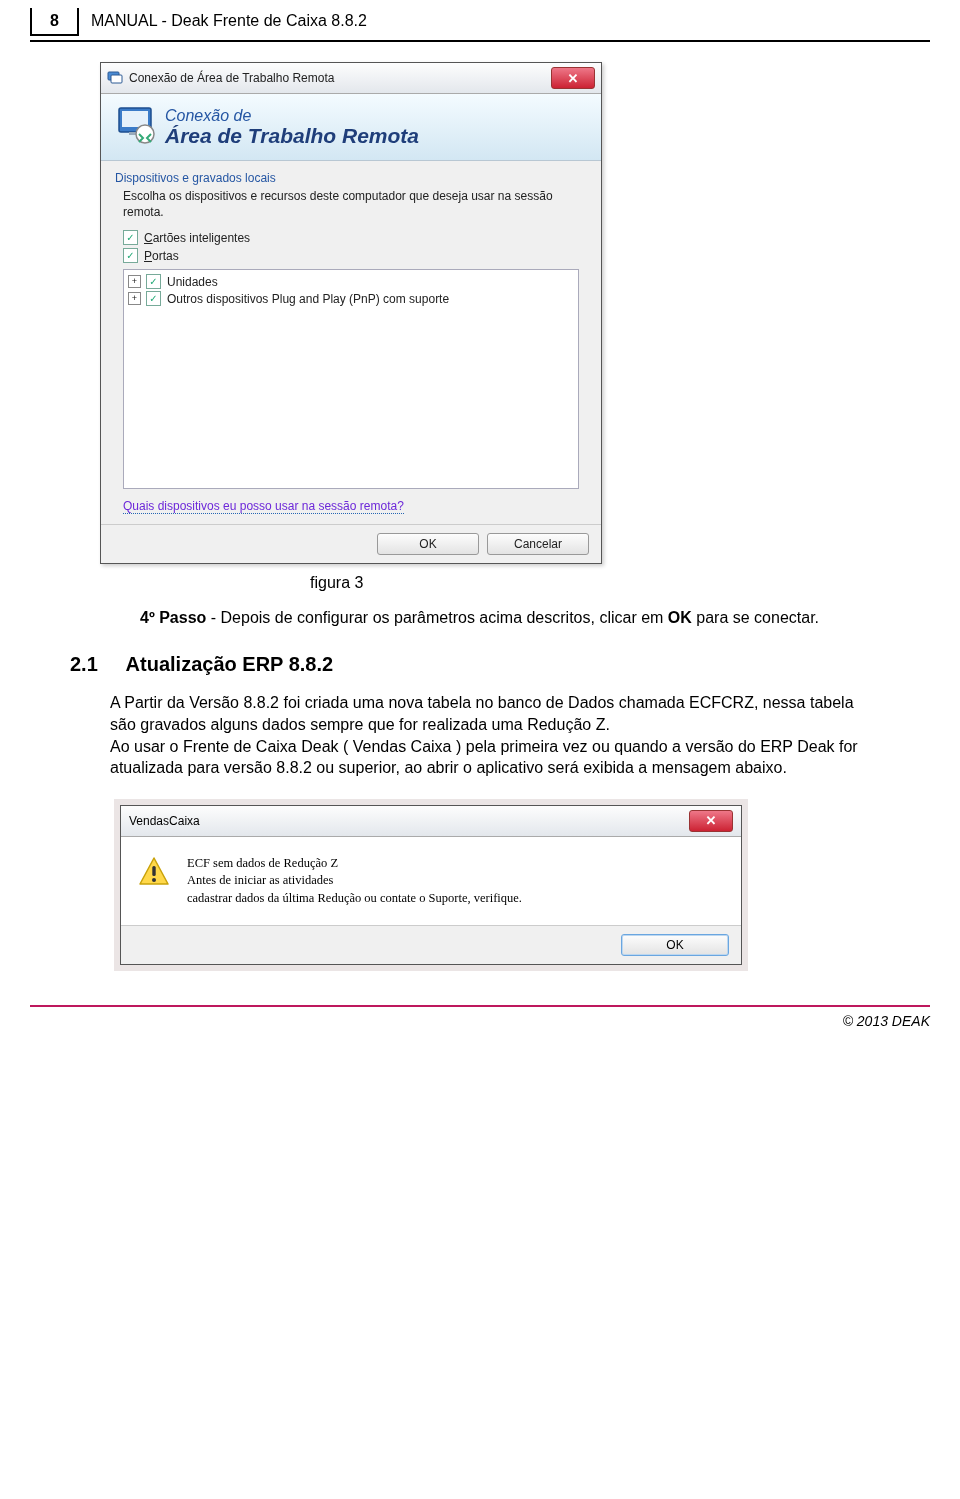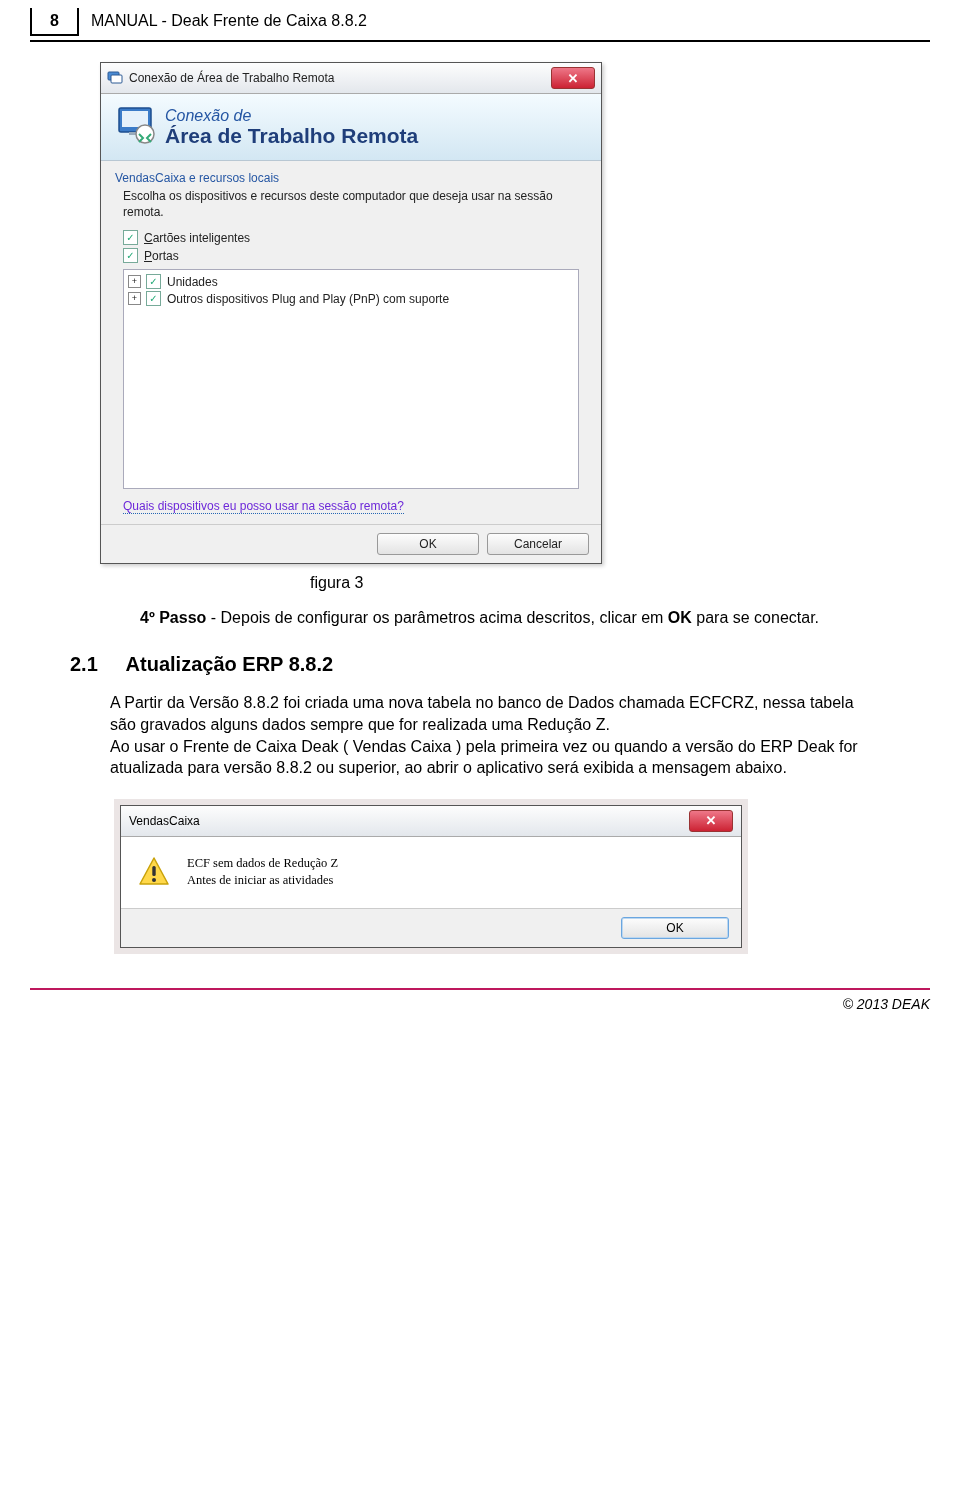--- a/index.html
+++ b/index.html
@@ -90,20 +90,21 @@
   }
   .rdp-banner-text .l1 {
     color: #2556a3;
     font-size: 16px;
     font-style: italic;
   }
   .rdp-banner-text .l2 {
     color: #1f3e7a;
     font-size: 21px;
     font-weight: bold;
+    font-style: italic;
   }
   .rdp-body {
     padding: 10px 14px 6px 14px;
   }
   .group-label {
     color: #2556a3;
     margin-bottom: 4px;
   }
   .group-desc {
     margin: 0 0 10px 8px;
@@ -289,21 +290,21 @@
           <path d="M24 30 l4 4 l-4 4" fill="none" stroke="#3a7" stroke-width="2"></path>
           <path d="M36 30 l-4 4 l4 4" fill="none" stroke="#3a7" stroke-width="2"></path>
         </svg>
       </div>
       <div class="rdp-banner-text">
         <div class="l1">Conexão de</div>
         <div class="l2">Área de Trabalho Remota</div>
       </div>
     </div>
     <div class="rdp-body">
-      <div class="group-label">VendasCaixa e recursos locais</div>
+      <div class="group-label">Dispositivos e gravados locais</div>
       <div class="group-desc">Escolha os dispositivos e recursos deste computador que deseja usar na sessão remota.</div>
 
       <div class="chk-row">
         <span class="chk">✓</span>
         <span><span class="uline">C</span><span></span>artões inteligentes</span>
       </div>
       <div class="chk-row">
         <span class="chk">✓</span>
         <span><span class="uline">P</span>ortas</span>
       </div>
@@ -353,20 +354,21 @@
       <div class="warn-icon">
         <svg viewBox="0 0 34 34">
           <path d="M17 3 L31 29 L3 29 Z" fill="#ffd84a" stroke="#c9a20a" stroke-width="1.5" stroke-linejoin="round"></path>
           <rect x="15.3" y="11" width="3.4" height="10" rx="1.5" fill="#333"></rect>
           <circle cx="17" cy="25" r="2" fill="#333"></circle>
         </svg>
       </div>
       <div class="vc-msg">
         <div>ECF sem dados de Redução Z</div>
         <div>Antes de iniciar as atividades</div>
+        <div>cadastrar dados da última Redução ou contate o Suporte, verifique.</div>
       </div>
     </div>
     <div class="vc-buttons">
       <div class="vc-ok">OK</div>
     </div>
   </div>
 
 </div>
 
 <div class="page-footer">

